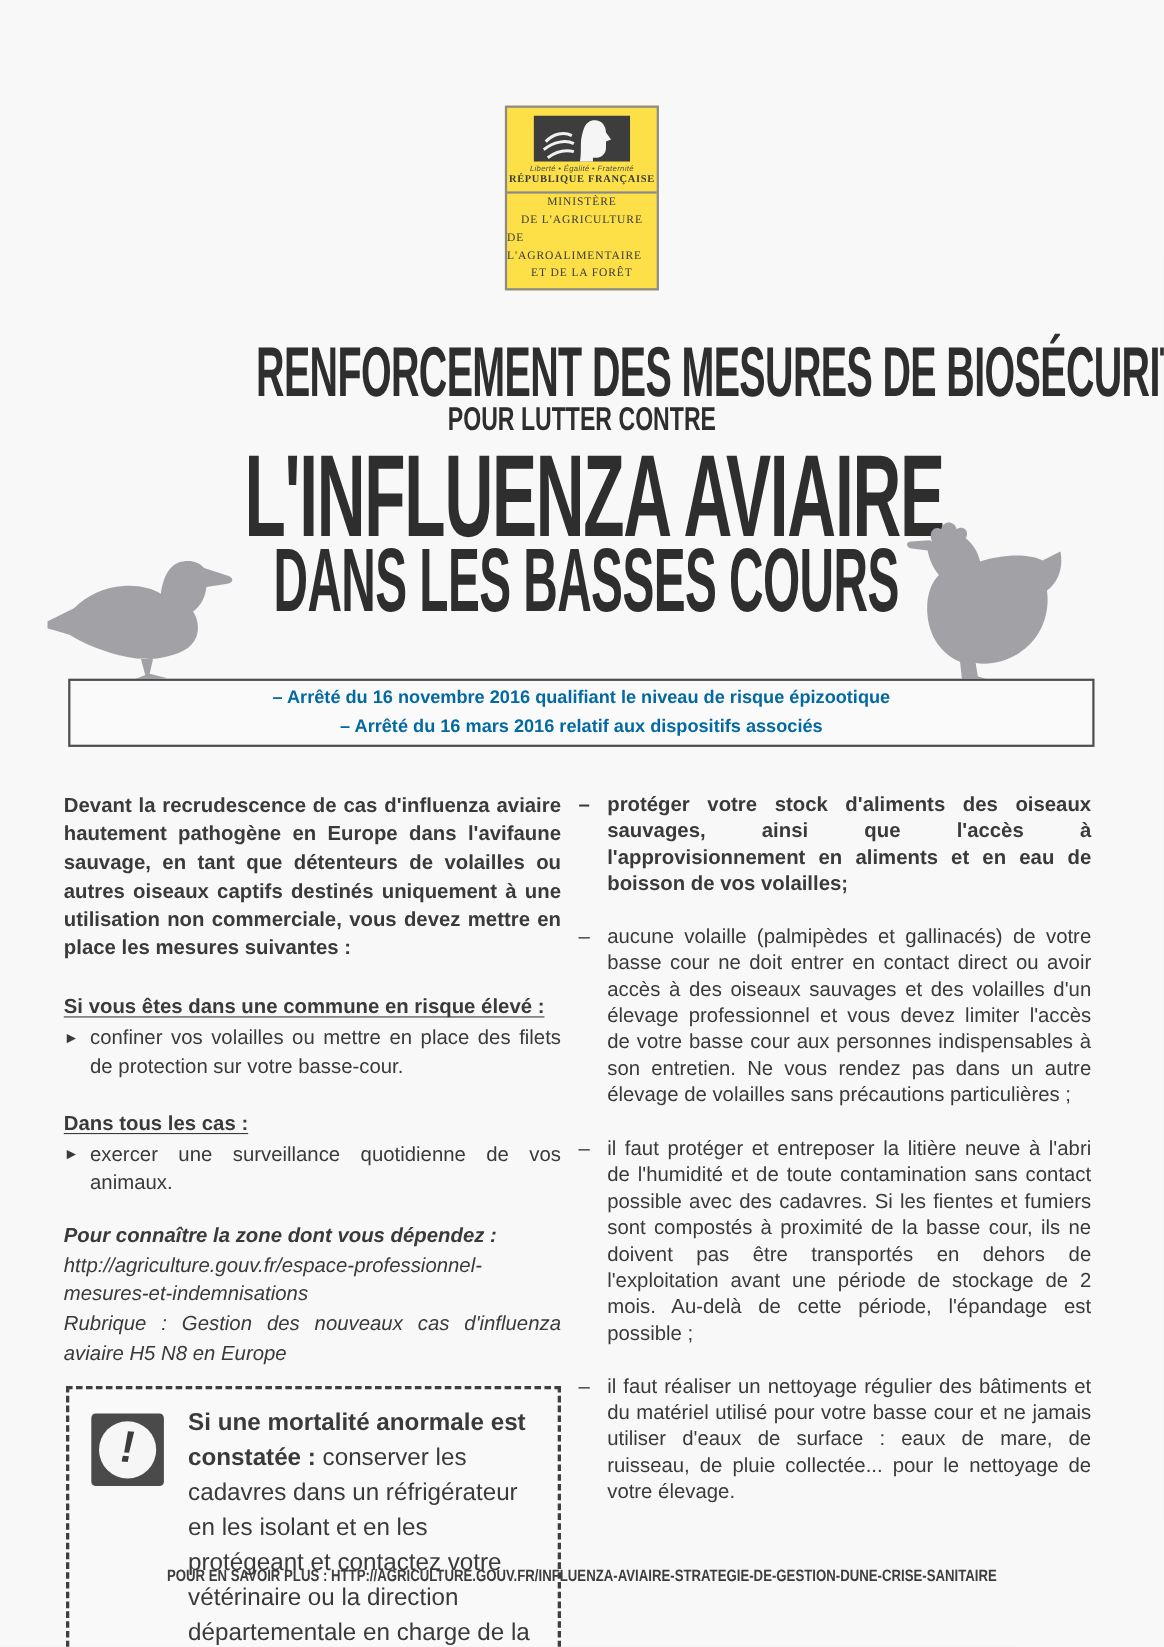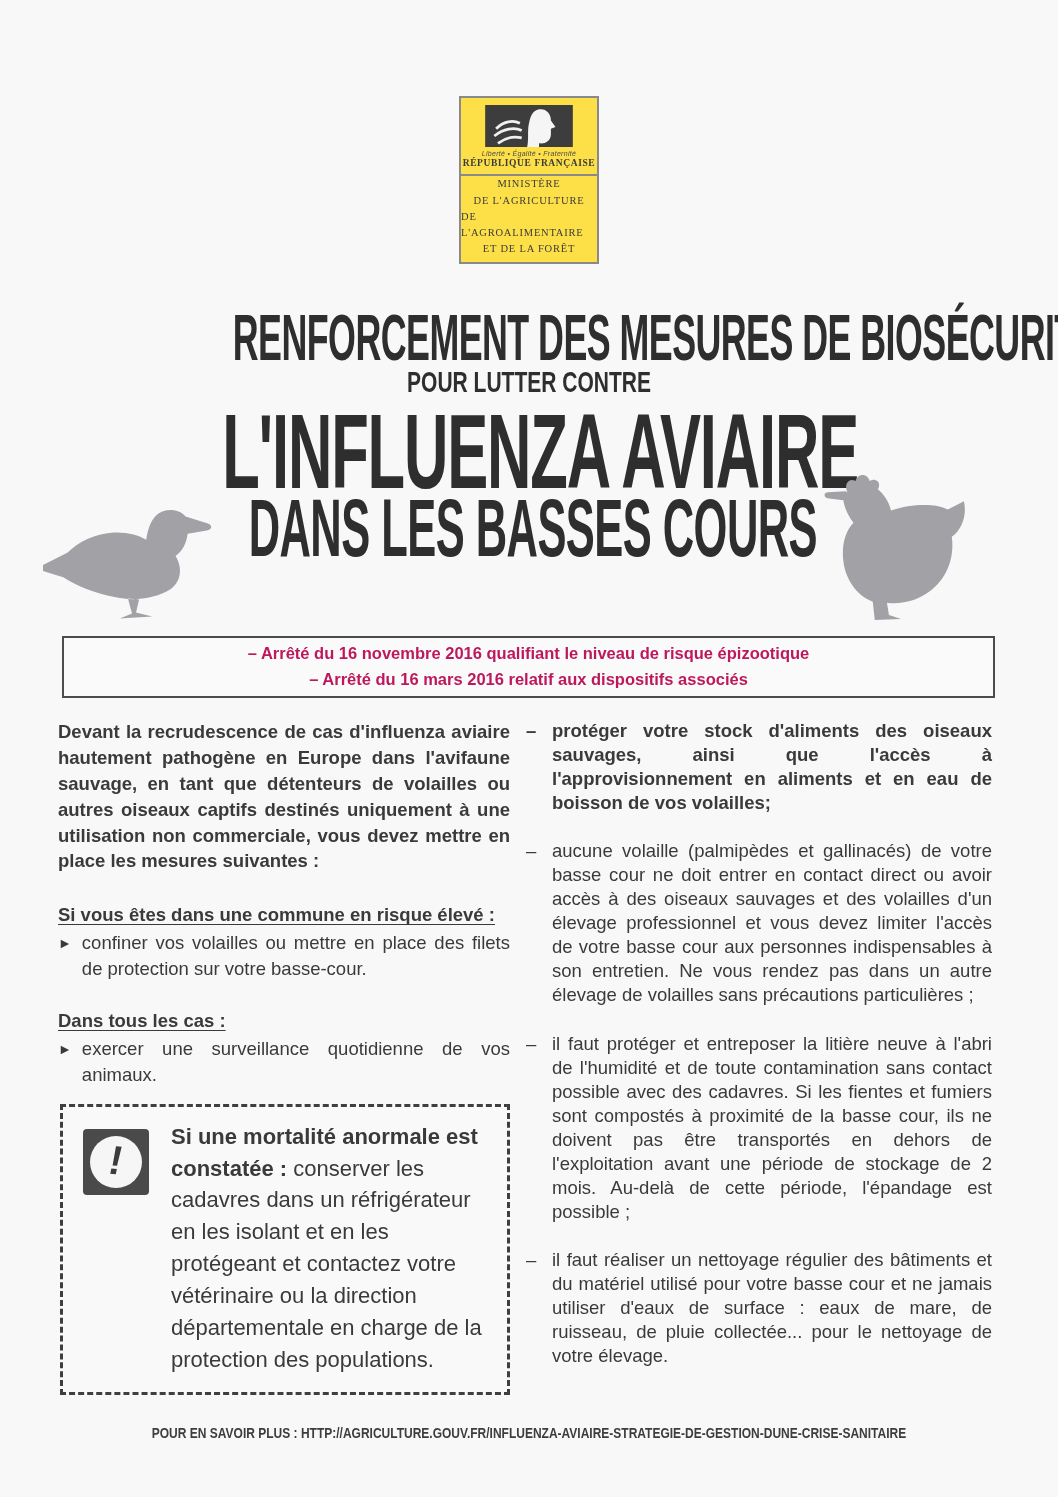--- a/index.html
+++ b/index.html
@@ -49,24 +49,24 @@
   .t2{top:367px;font-size:30px;transform:scaleX(.70);}
   .t3{top:398px;font-size:106px;transform:scaleX(.58);letter-spacing:-2px;}
   .t4{top:487px;font-size:82px;transform:scaleX(.53);letter-spacing:-1px;}
 
   
   .duck{position:absolute;left:43px;top:505px;width:176px;height:120px;}
   .hen{position:absolute;left:812px;top:474px;width:158px;height:150px;}
 
   
   .decree-box{
-    position:absolute;left:62px;top:636px;width:929px;height:58px;
+    position:absolute;left:62px;top:617px;width:929px;height:58px;
     border:2px solid #4c4c4c;background:#fafafa;
     display:flex;flex-direction:column;align-items:center;justify-content:center;
-    font-size:16.5px;font-weight:bold;color:#be185d;line-height:1.55;
+    font-size:16.5px;font-weight:bold;color:#0369a1;line-height:1.55;
   }
 
   
   .columns{
     position:absolute;left:58px;top:719px;width:934px;
     display:flex;gap:16px;
   }
   .col{font-size:18.5px;text-align:justify;}
   .col-left{width:452px;flex:none;line-height:1.40;}
   .col-right{flex:1;line-height:1.30;}
@@ -176,20 +176,25 @@
         <span class="arrow">►</span>
         <span>confiner vos volailles ou mettre en place des filets de protection sur votre basse-cour.</span>
       </div>
 
       <div class="heading-u gap-lg">Dans tous les cas :</div>
       <div class="arrow-item">
         <span class="arrow">►</span>
         <span>exercer une surveillance quotidienne de vos animaux.</span>
       </div>
 
+      <div class="zone">
+        <div class="zh">Pour connaître la zone dont vous dépendez :</div>
+        <div class="zl">http://agriculture.gouv.fr/espace-professionnel-mesures-et-indemnisations</div>
+        <div>Rubrique : Gestion des nouveaux cas d'influenza aviaire H5 N8 en Europe</div>
+      </div>
 
       <div class="alert">
         <div class="alert-icon">
           <div class="disc">
             <span class="bang">!</span>
           </div>
         </div>
         <div class="alert-text">
           <span class="bold">Si une mortalité anormale est constatée :</span><span> conserver les cadavres dans un réfrigérateur en les isolant et en les protégeant et contactez votre vétérinaire ou la direction départementale en charge de la protection des populations.</span>
         </div>

